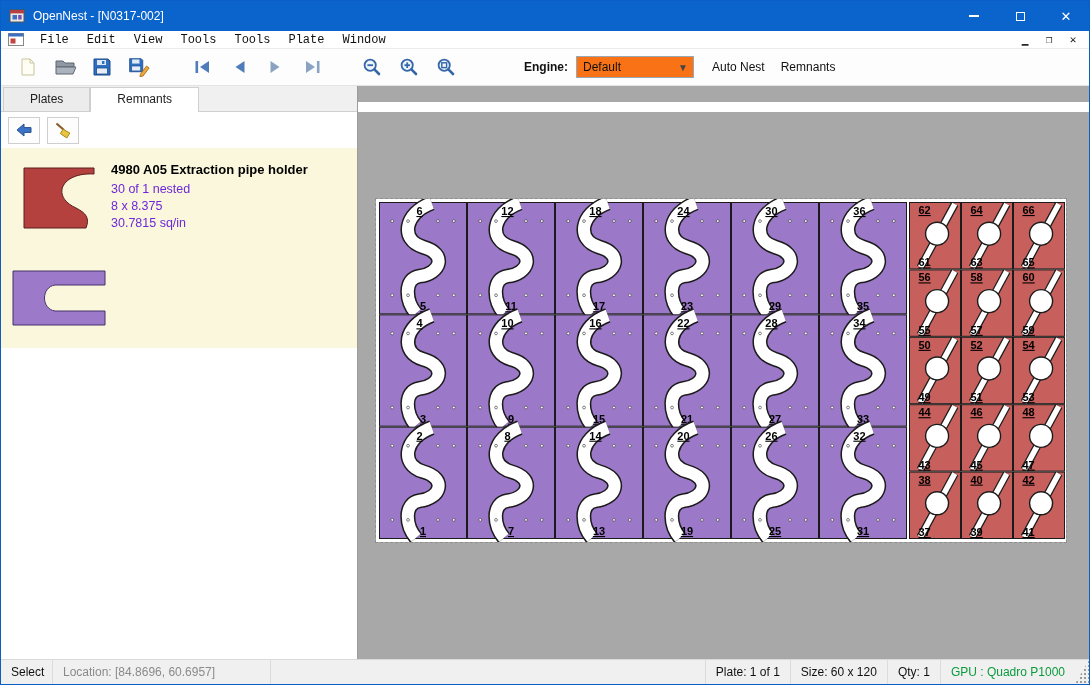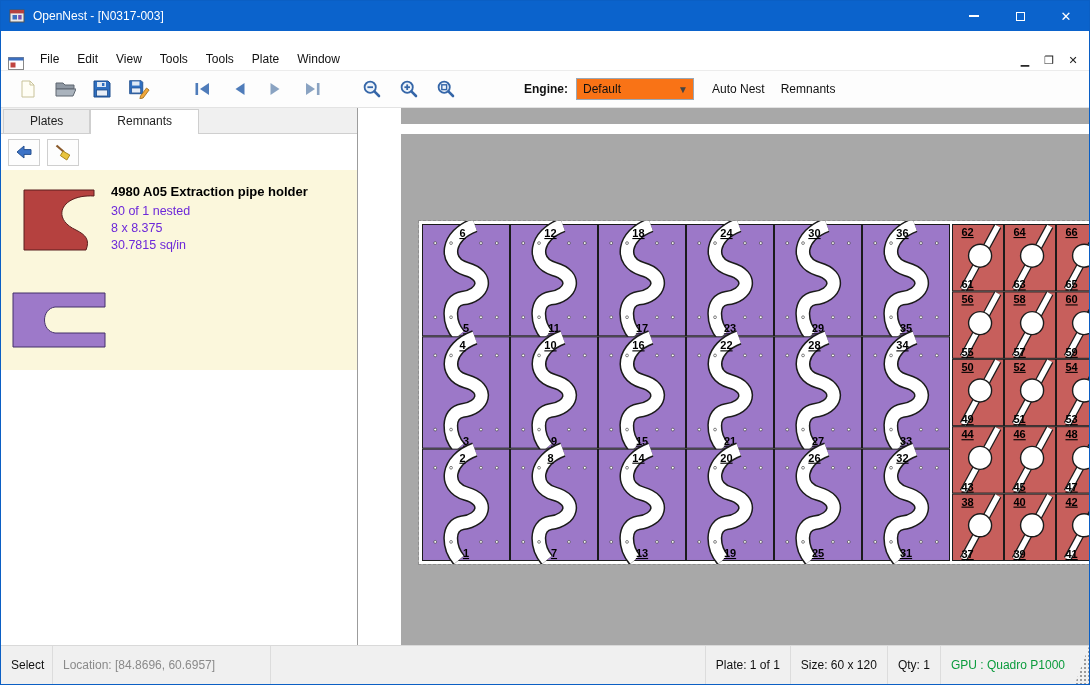--- a/index.html
+++ b/index.html
@@ -9,60 +9,60 @@
 
   
   .titlebar{height:30px;background:#0b63cc;display:flex;align-items:center;padding-left:8px;gap:8px;flex:0 0 auto;}
   .titlebar .title{color:#fff;font-size:12px;}
   .tb-controls{margin-left:auto;display:flex;height:100%;}
   .tb-btn{width:46px;height:100%;display:flex;align-items:center;justify-content:center;color:#fff;font-size:13px;cursor:default;}
   .glyph-min{width:10px;height:1.6px;background:#fff;display:inline-block;}
   .glyph-max{width:9px;height:9px;border:1.4px solid #fff;display:inline-block;}
 
   
-  .menubar{height:40px;background:#fff;display:flex;align-items:flex-end;padding-left:4px;border-bottom:1px solid #ececec;flex:0 0 auto;}
+  .menubar{height:18px;background:#fff;display:flex;align-items:center;padding-left:4px;border-bottom:1px solid #ececec;flex:0 0 auto;font-family:Liberation Mono, monospace;}
   .mdi-icon{display:flex;align-items:center;margin:0 7px 0 3px;}
   .menu-item{padding:4px 9px;color:#111;cursor:default;}
   .mdi-controls{margin-left:auto;display:flex;align-items:center;padding-right:4px;}
   .mdi-btn{width:24px;height:20px;display:grid;place-items:center;color:#222;font-size:11px;cursor:default;}
 
   
   .toolbar{height:37px;background:#fdfdfd;display:flex;align-items:center;padding-left:10px;border-bottom:1px solid #e3e3e3;flex:0 0 auto;}
   .tbtn{width:34px;height:30px;border:none;background:transparent;display:grid;place-items:center;padding:0;margin-right:3px;}
   .grp-nav{margin-left:26px;display:flex;}
   .grp-zoom{margin-left:22px;display:flex;}
   .engine-label{margin-left:58px;font-weight:bold;color:#111;}
   .combo{margin-left:8px;width:118px;height:22px;border:1px solid #9aa7b5;background:#f97316;display:flex;align-items:center;padding-left:6px;color:#111;}
   .combo-arrow{margin-left:auto;padding-right:5px;color:#444;font-size:10px;}
   .tb-label{margin-left:18px;color:#111;cursor:default;}
   .tb-label + .tb-label{margin-left:16px;}
 
   
-  .content{flex:1 1 auto;display:flex;min-height:0;gap:43px;}
+  .content{flex:1 1 auto;display:flex;min-height:0;}
   .sidepanel{width:357px;flex:0 0 auto;background:#fff;border-right:1px solid #9c9c9c;display:flex;flex-direction:column;}
   .tabstrip{height:26px;background:#f0f0f0;display:flex;align-items:flex-end;padding:2px 0 0 2px;border-bottom:1px solid #cfcfcf;}
   .tab{padding:4px 26px 5px;background:#ececec;border:1px solid #cfcfcf;border-bottom:none;color:#222;cursor:default;}
   .tab.active{background:#fff;margin-bottom:-1px;padding-bottom:6px;z-index:2;}
   .panel-toolbar{height:36px;background:#fff;display:flex;align-items:center;padding-left:7px;gap:7px;flex:0 0 auto;}
   .ptool-btn{width:32px;height:27px;border:1px solid #cfcfcf;background:#fdfdfd;display:grid;place-items:center;padding:0;}
   .list{background:#fbf7dc;}
   .item{display:flex;padding:8px 6px;min-height:100px;}
   .thumb{width:104px;flex:0 0 auto;display:flex;align-items:center;justify-content:center;}
   .meta{padding-top:6px;}
   .item-title{font-weight:bold;font-size:13px;color:#000;margin-bottom:4px;}
   .item-sub{color:#6d28d9;font-size:12.5px;line-height:17px;}
 
   .main{flex:1 1 auto;position:relative;background:#a8a8a8;overflow:hidden;}
   .canvas-strip{position:absolute;left:0;right:0;top:16px;height:10px;background:#fff;}
   .plate{position:absolute;left:18px;top:113px;width:690px;height:343px;background:#fff;outline:1px dashed #8f8f8f;}
   #nest-svg{display:block;}
   #nest-svg text{font-family:"Liberation Sans",sans-serif;}
 
   
-  .statusbar{height:39px;background:#f0f0f0;border-top:1px solid #d9d9d9;display:flex;align-items:stretch;font-size:12px;flex:0 0 auto;}
+  .statusbar{height:25px;background:#f0f0f0;border-top:1px solid #d9d9d9;display:flex;align-items:stretch;font-size:12px;flex:0 0 auto;}
   .scell{display:flex;align-items:center;padding:0 10px;border-right:1px solid #dcdcdc;color:#111;}
   .scell.mode{width:52px;}
   .scell.loc{width:218px;color:#8a8a8a;}
   .spacer{flex:1 1 auto;}
   .scell.right{border-right:none;border-left:1px solid #dcdcdc;}
   .grip{width:14px;clip-path:polygon(100% 0,100% 100%,0 100%);
     background-image:radial-gradient(#9a9a9a 1px,transparent 1.2px);background-size:4px 4px;}
 </style>
 </head>
 <body>
@@ -71,21 +71,21 @@
 
   <div class="titlebar">
     <span style="display:flex;">
       <svg width="16" height="16" viewBox="0 0 16 16">
           <rect x="1" y="2" width="14" height="12" fill="#e9e9e9" stroke="#555"></rect>
           <rect x="1" y="2" width="14" height="3.4" fill="#b5413f"></rect>
           <rect x="3.5" y="7" width="4.5" height="4.5" fill="#3c6fbf"></rect>
           <rect x="9.2" y="7" width="3.4" height="4.5" fill="#7a4fb0"></rect>
         </svg>
     </span>
-    <span class="title">OpenNest - [N0317-003]</span>
+    <span class="title">OpenNest - [N0317-002]</span>
     <div class="tb-controls">
       <div class="tb-btn">
           <span class="glyph-min"></span>
         </div>
       <div class="tb-btn">
           <span class="glyph-max"></span>
         </div>
       <div class="tb-btn close">
           <span>✕</span>
         </div>

